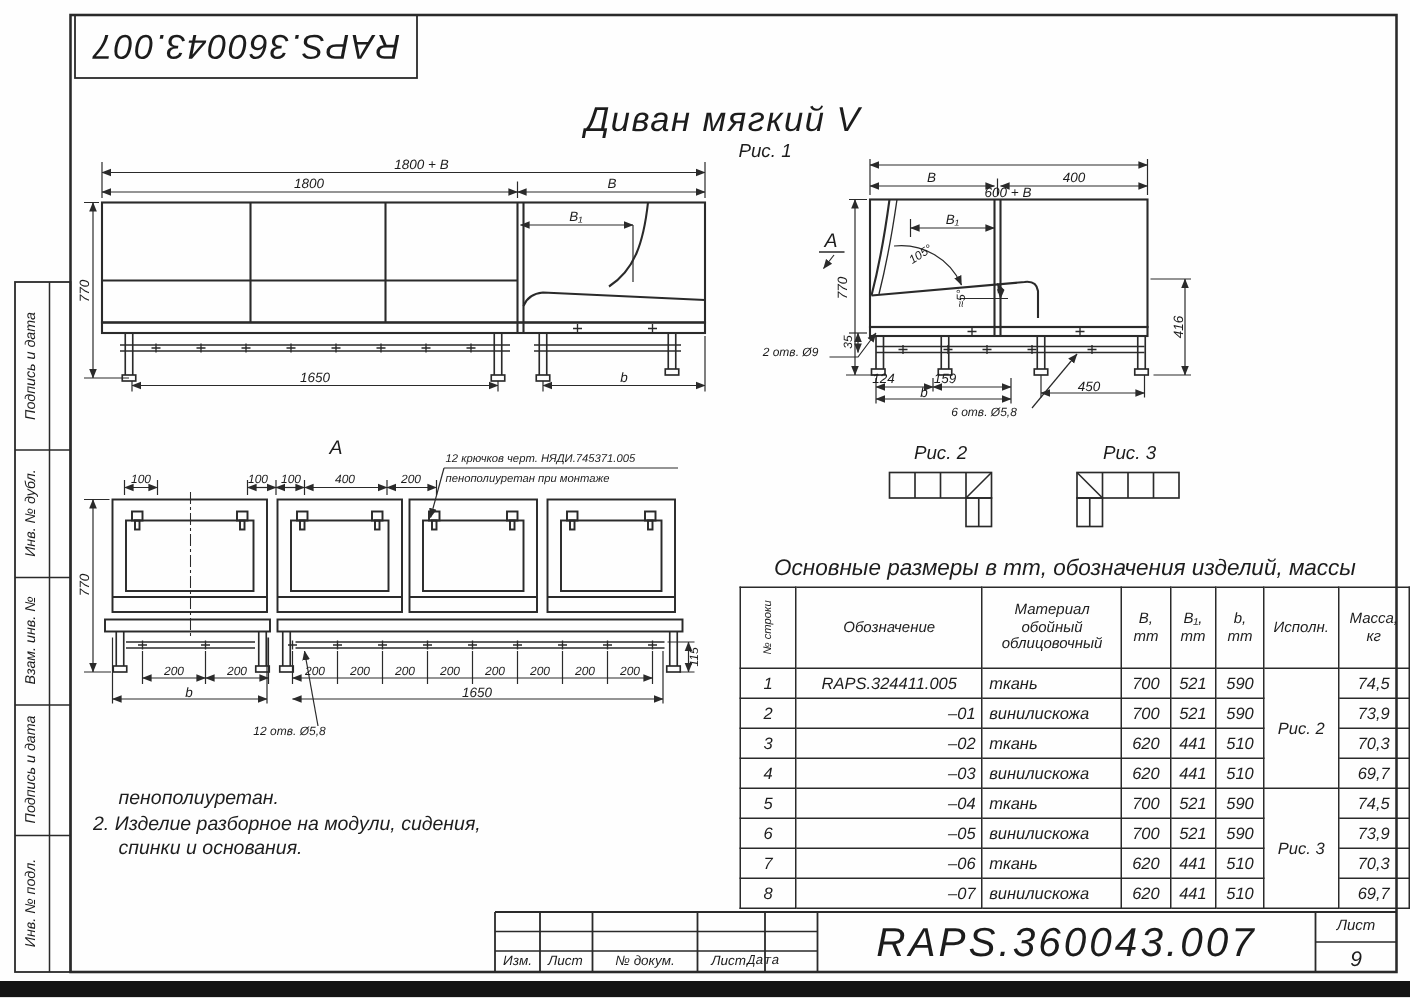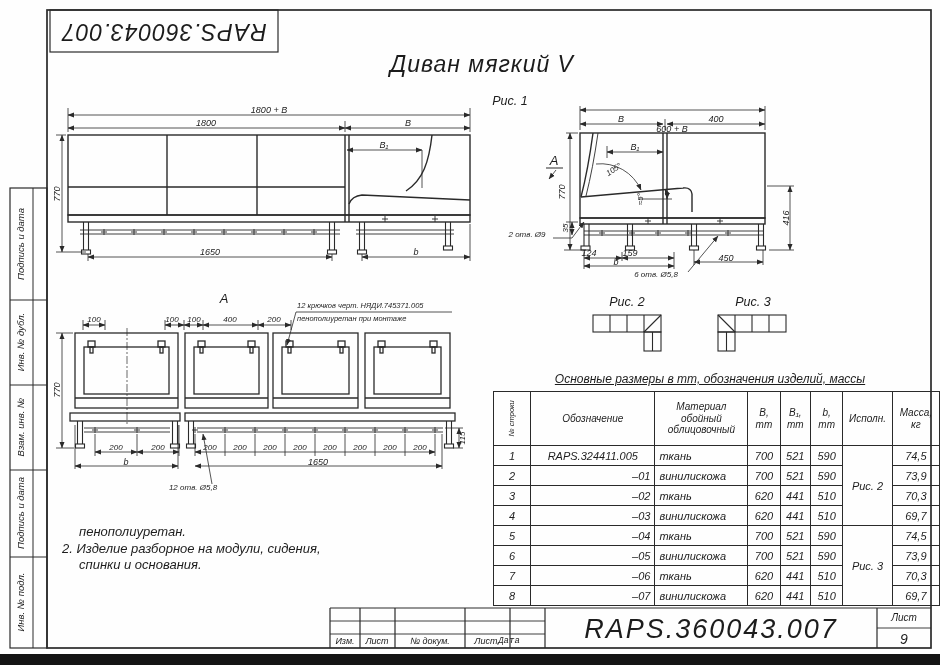--- a/index.html
+++ b/index.html
@@ -4,38 +4,38 @@
 <style>
   html,body{margin:0;padding:0;background:#ffffff;}
   #stage{position:relative;width:940px;height:665px;background:#fefefe;overflow:hidden;
          font-family:"Liberation Sans",sans-serif;color:#1d1d1d;}
   svg{position:absolute;left:0;top:0;}
   .lbl{position:absolute;transform:translate(-50%,-50%);font-style:italic;white-space:nowrap;
        color:#1c1c1c;line-height:1;}
   .rot{transform:translate(-50%,-50%) rotate(-90deg);}
   .rot35{transform:translate(-50%,-50%) rotate(-33deg);}
   .flip{transform:translate(-50%,-50%) rotate(180deg);}
-  .title-main{font-size:23px;letter-spacing:1px;}
+  .title-main{font-size:23px;letter-spacing:1px;margin-top:16px;}
   .fig{font-size:12.5px;}
   .dim{font-size:9px;}
   .dim8{font-size:8px;}
   .note-block{position:absolute;left:62px;top:524px;font-style:italic;font-size:13px;line-height:16.5px;}
   .note-block div{white-space:nowrap;}
   .ind{padding-left:17px;}
   
   #spec-table{position:absolute;left:493px;top:391px;border-collapse:collapse;table-layout:fixed;
       font-style:italic;}
   #spec-table td,#spec-table th{border:1.2px solid #2a2a2a;padding:0;overflow:hidden;
       font-weight:normal;font-size:11px;}
   #spec-table thead th{font-size:10px;white-space:pre-line;vertical-align:middle;line-height:1.15;}
   #spec-table tbody td{height:19px;text-align:center;}
   .cell-right{text-align:right !important;padding-right:4px !important;}
   .cell-left{text-align:left !important;padding-left:4px !important;}
   .rothead{transform:rotate(-90deg);font-size:7.5px;white-space:nowrap;}
-  .tbl-title{font-size:12px;text-decoration:underline;}
+  .tbl-title{font-size:15px;}
   
   .tb-lbl{font-size:9px;}
   .big-code{font-size:27px;letter-spacing:2px;}
   .sheet-no{font-size:14px;}
   .side-lbl{font-size:9.5px;}
   .note-small{position:absolute;font-style:italic;font-size:7.5px;white-space:nowrap;}
   .bottom-bar{position:absolute;left:0;top:654px;width:940px;height:11px;background:#141414;}
 </style>
 </head>
 <body>
@@ -294,21 +294,21 @@
   <div class="lbl fig" style="left:510px;top:101px;">Рис. 1</div>
   <div class="lbl fig" style="left:627px;top:302px;">Рис. 2</div>
   <div class="lbl fig" style="left:753px;top:302px;">Рис. 3</div>
 
   <div class="lbl rot side-lbl" style="left:21px;top:244px;">Подпись и дата</div>
   <div class="lbl rot side-lbl" style="left:21px;top:342px;">Инв. № дубл.</div>
   <div class="lbl rot side-lbl" style="left:21px;top:427px;">Взам. инв. №</div>
   <div class="lbl rot side-lbl" style="left:21px;top:513px;">Подпись и дата</div>
   <div class="lbl rot side-lbl" style="left:21px;top:602px;">Инв. № подл.</div>
 
-  <div class="lbl dim" style="left:269px;top:110px;">1800 + B</div>
+  <div class="lbl dim" style="left:281px;top:110px;">1800 + B</div>
   <div class="lbl dim" style="left:206px;top:123px;">1800</div>
   <div class="lbl dim" style="left:408px;top:123px;">B</div>
   <div class="lbl dim" style="left:384px;top:145px;">B₁</div>
   <div class="lbl rot dim" style="left:57px;top:194px;">770</div>
   <div class="lbl dim" style="left:210px;top:252px;">1650</div>
   <div class="lbl dim" style="left:416px;top:252px;">b</div>
 
   <div class="lbl dim" style="left:672px;top:119px;margin-top:10px;">600 + B</div>
   <div class="lbl dim" style="left:621px;top:119px;">B</div>
   <div class="lbl dim" style="left:716px;top:119px;">400</div>

